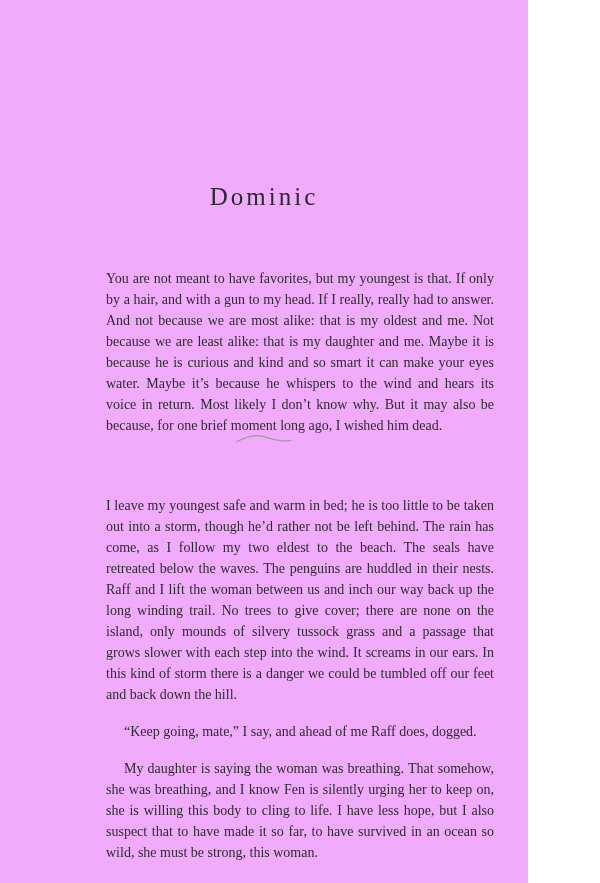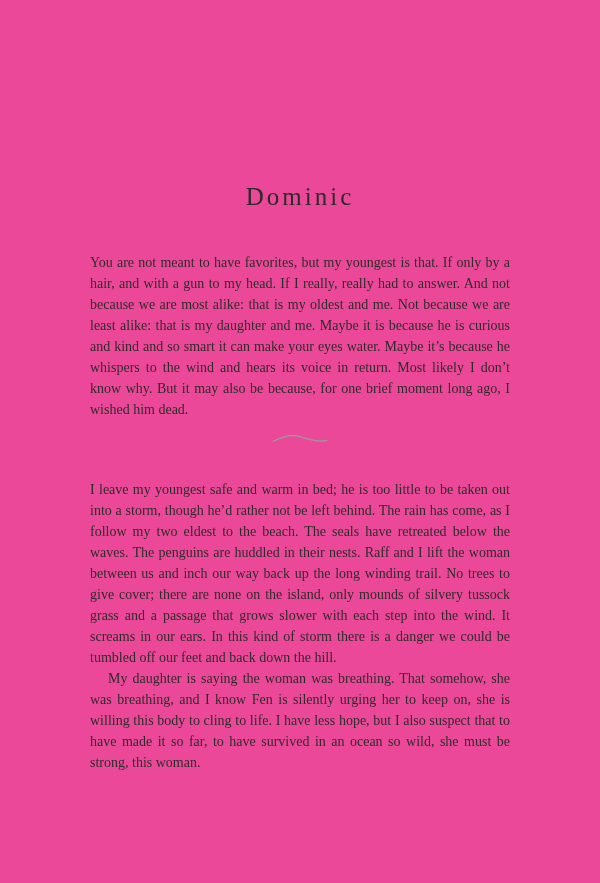--- a/index.html
+++ b/index.html
@@ -2,23 +2,23 @@
 <html><head>
 <meta charset="utf-8">
 <style>
   html, body {
     margin: 0;
     padding: 0;
     background: #ffffff;
   }
   .page {
     position: relative;
-    width: 600px;
+    width: 528px;
     height: 883px;
-    background: #ec4899;
+    background: #f0abfc;
     overflow: hidden;
     font-family: "Liberation Serif", "DejaVu Serif", serif;
     color: #2e2c2a;
   }
   .chapter-title {
     position: absolute;
     top: 166px;
     left: 0;
     width: 100%;
     text-align: center;
@@ -31,21 +31,21 @@
     position: absolute;
     left: 90px;
     width: 420px;
     font-size: 14px;
     line-height: 21px;
     text-align: justify;
   }
   .section-1 { top: 252px; }
   .section-2 { top: 479px; }
   .text-block p {
-    margin: 0;
+    margin: 16px;
     padding: 0;
   }
   .text-block p.indented {
     text-indent: 18px;
   }
   .section-divider {
     position: absolute;
     top: 428px;
     left: 0;
     width: 100%;
@@ -72,16 +72,17 @@
   <div class="section-divider">
     <span>
       <svg width="58" height="12" viewBox="0 0 58 12" xmlns="http://www.w3.org/2000/svg">
         <path d="M2 9.5 C 12 4.5, 20 2.5, 27 4.2 C 33 5.7, 40 8.4, 48 8.8 C 51 8.9, 54 8.7, 56 8.3" fill="none" stroke="#9b9b9b" stroke-width="1.2" stroke-linecap="round"></path>
       </svg>
     </span>
   </div>
 
   <div class="text-block section-2">
     <p>I leave my youngest safe and warm in bed; he is too little to be taken out into a storm, though he’d rather not be left behind. The rain has come, as I follow my two eldest to the beach. The seals have retreated below the waves. The penguins are huddled in their nests. Raff and I lift the woman between us and inch our way back up the long winding trail. No trees to give cover; there are none on the island, only mounds of silvery tussock grass and a passage that grows slower with each step into the wind. It screams in our ears. In this kind of storm there is a danger we could be tumbled off our feet and back down the hill.</p>
+    <p class="indented">“Keep going, mate,” I say, and ahead of me Raff does, dogged.</p>
     <p class="indented">My daughter is saying the woman was breathing. That somehow, she was breathing, and I know Fen is silently urging her to keep on, she is willing this body to cling to life. I have less hope, but I also suspect that to have made it so far, to have survived in an ocean so wild, she must be strong, this woman.</p>
   </div>
 
 </div>
 
 </body></html>

